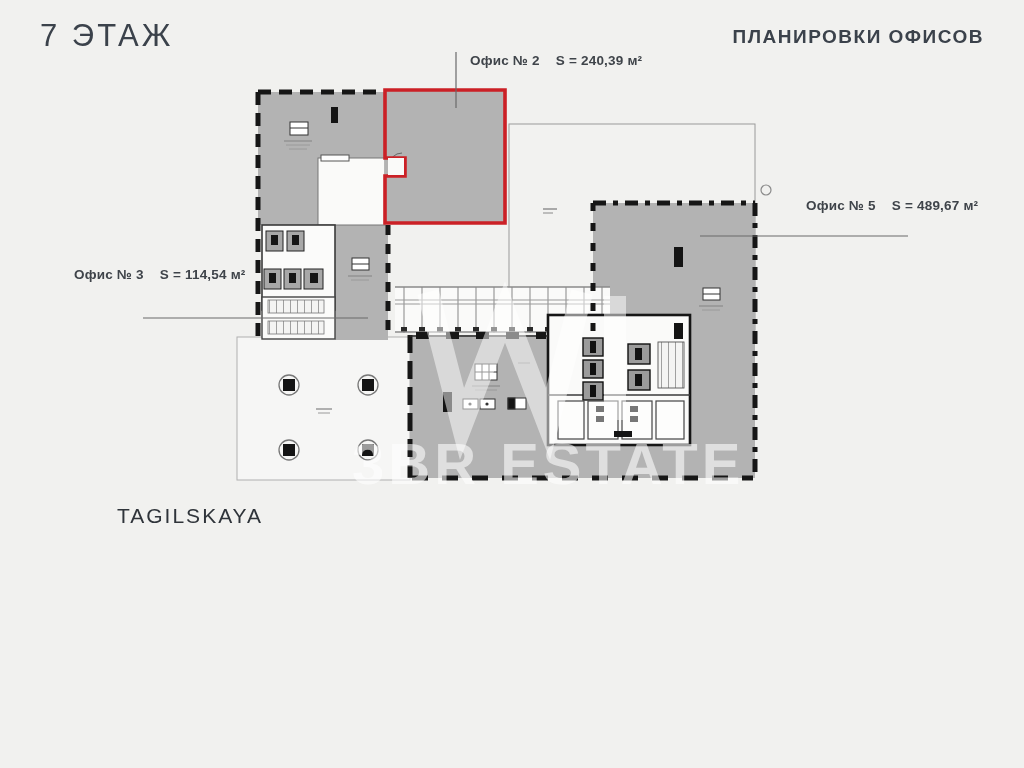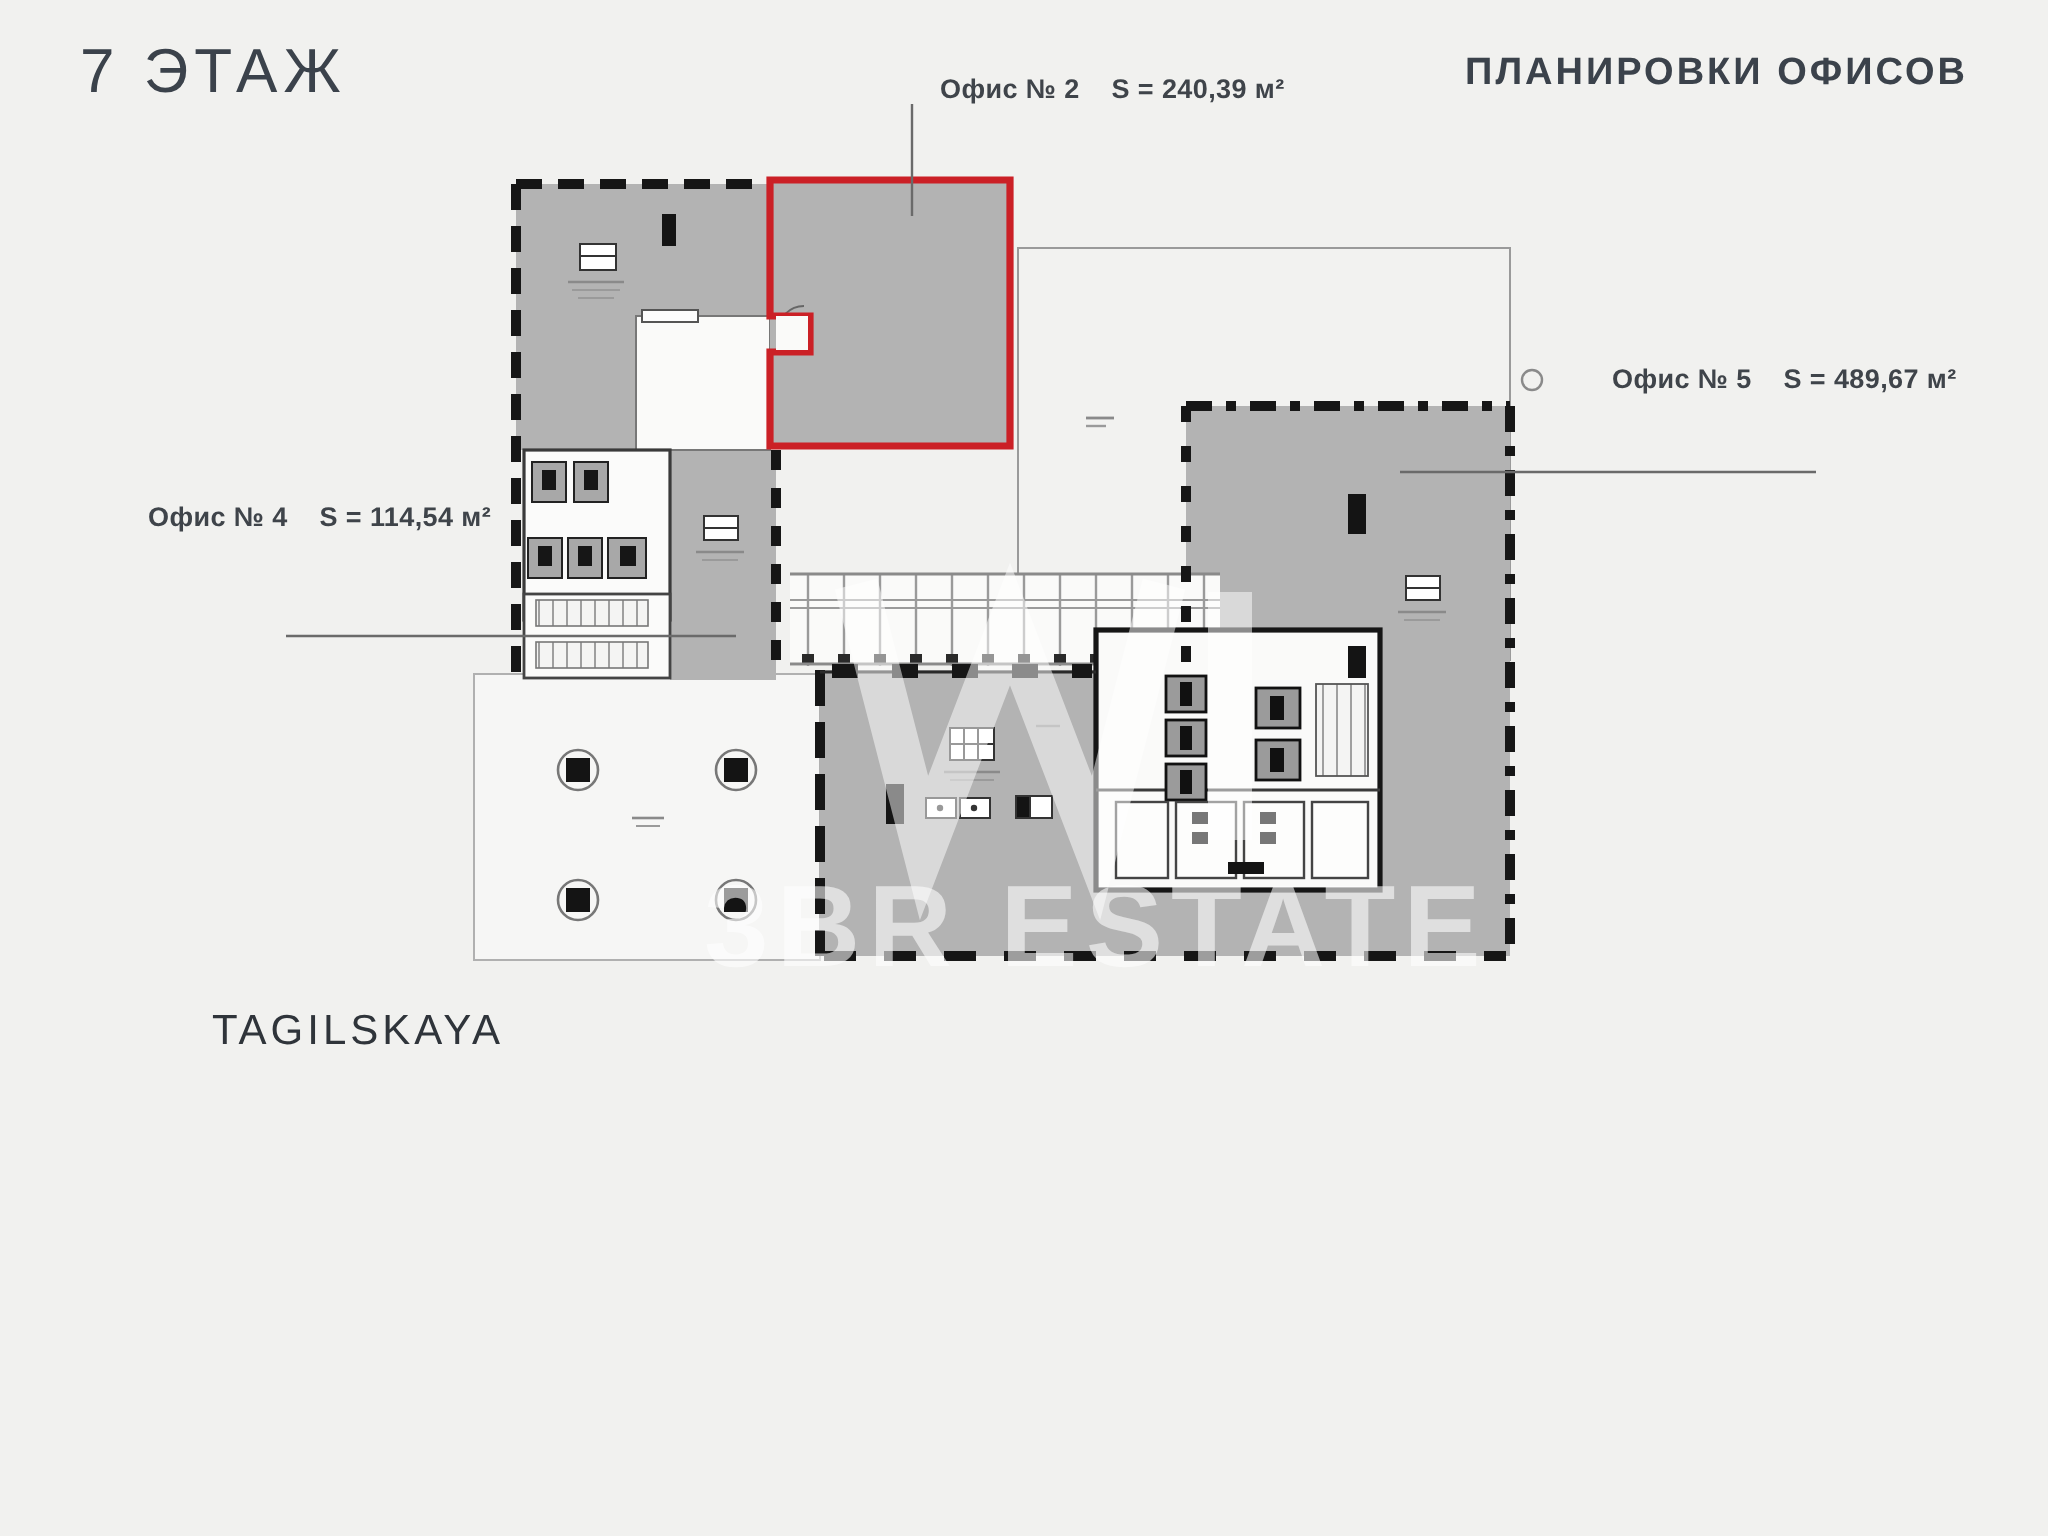--- a/index.html
+++ b/index.html
@@ -12,28 +12,28 @@
   .floor-title{
     position:absolute; left:40px; top:18px;
     font-size:31px; font-weight:400; letter-spacing:3px; color:#3b424b;
   }
   .header-right{
     position:absolute; right:40px; top:26px;
     font-size:19px; font-weight:600; letter-spacing:1.5px; color:#3b424b;
   }
   .office-label{
     position:absolute; display:flex; gap:16px; white-space:nowrap;
-    font-size:13.5px; font-weight:600; color:#3f444a; letter-spacing:.2px;
+    font-size:13.5px; font-weight:600; color:#3f444a; letter-spacing:.2px;margin-top:16px;
   }
   .office-label .area{font-weight:700;}
   #office2-label{left:470px; top:37px;}
   #office3-label{left:74px; top:251px;}
   #office5-label{left:806px; top:182px;}
   .street-label{
-    position:absolute; left:106px; top:504px;
+    position:absolute; left:117px; top:504px;
     font-size:21px; font-weight:500; letter-spacing:2px; color:#2f343a;
   }
   .watermark-text{
     position:absolute; left:352px; top:430px;
     font-size:58px; font-weight:700; letter-spacing:4px;
     color:rgba(255,255,255,0.58); white-space:nowrap;
     pointer-events:none;
   }
   svg{position:absolute; left:0; top:0;}
 </style>
@@ -258,21 +258,21 @@
   <div class="floor-title">7 ЭТАЖ</div>
 
   <div class="header-right">ПЛАНИРОВКИ ОФИСОВ</div>
 
   <div class="office-label" id="office2-label">
     <span class="name">Офис № 2</span>
     <span class="area">S = 240,39 м²</span>
   </div>
 
   <div class="office-label" id="office3-label">
-    <span class="name">Офис № 4</span>
+    <span class="name">Офис № 3</span>
     <span class="area">S = 114,54 м²</span>
   </div>
 
   <div class="office-label" id="office5-label">
     <span class="name">Офис № 5</span>
     <span class="area">S = 489,67 м²</span>
   </div>
 
   <div class="street-label">TAGILSKAYA</div>
 

